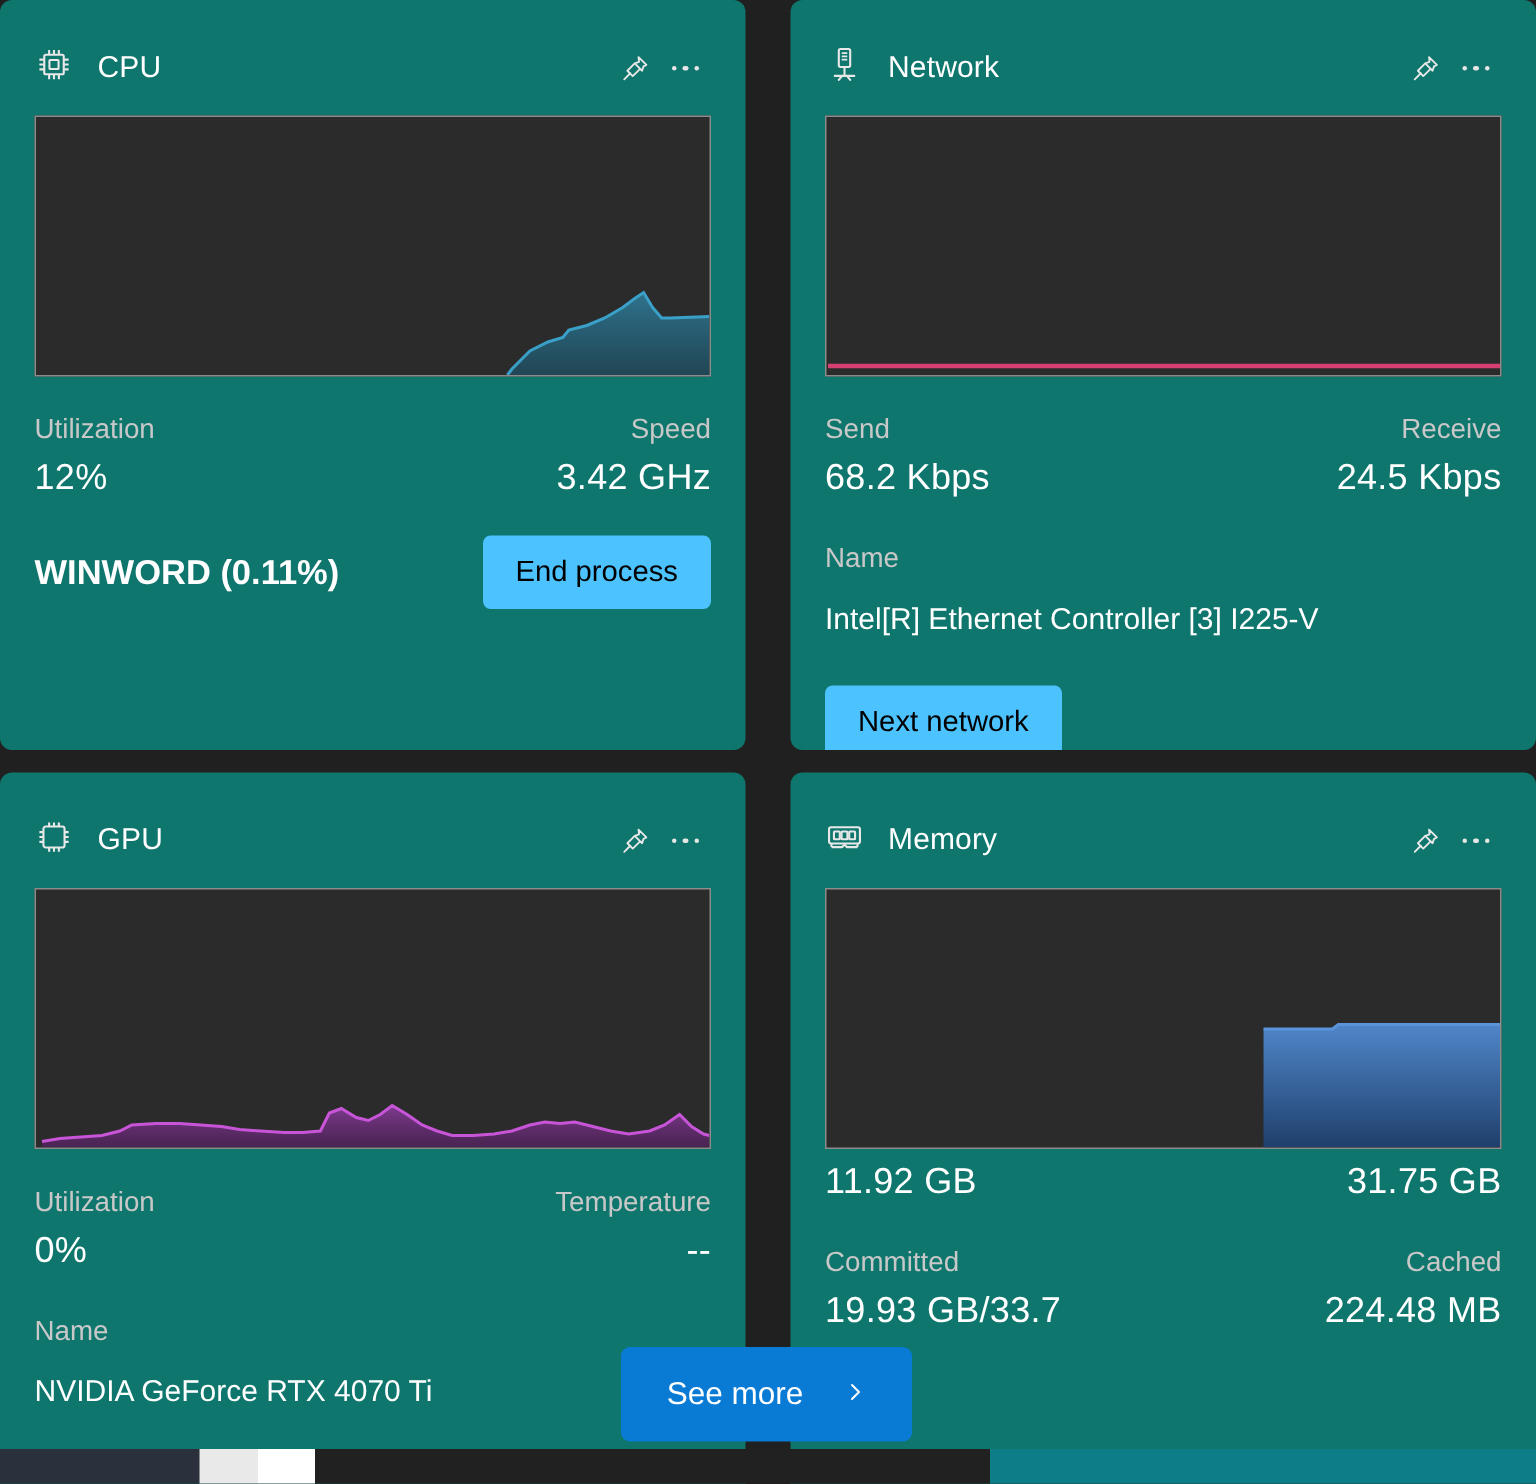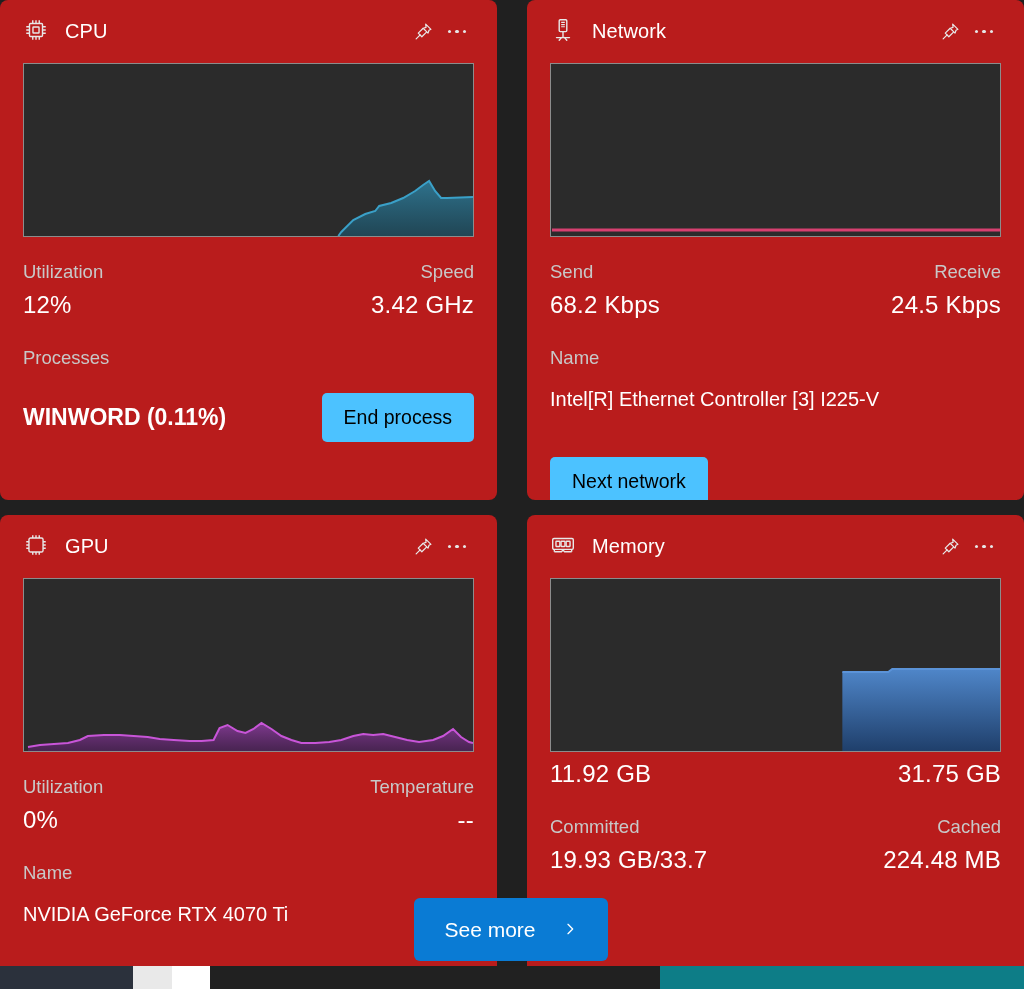--- a/index.html
+++ b/index.html
@@ -11,25 +11,25 @@
   }
   .grid {
     position:absolute; top:0; left:0;
     width:1024px; height:963px;
     display:grid;
     grid-template-columns:497px 497px;
     grid-template-rows:500px 500px;
     column-gap:30px; row-gap:15px;
   }
   .card {
-    background:#b91c1c;
+    background:#0f766e;
     border-radius:8px;
     overflow:hidden;
     position:relative;
-    padding:0 23px;
+    padding:14px 23px;
   }
   .card-head {
     height:63px;
     display:flex; align-items:center;
   }
   .card-title {
     color:#ffffff;
     font-size:20px;
     margin-left:16px;
     letter-spacing:.1px;
@@ -154,21 +154,20 @@
     </div>
 
     <div class="row r-lbl">
       <span class="lbl">Utilization</span>
       <span class="lbl">Speed</span>
     </div>
     <div class="row r-val">
       <span class="val">12%</span>
       <span class="val">3.42 GHz</span>
     </div>
-    <div class="lbl name-lbl">Processes</div>
     <div class="proc-row">
       <span class="proc-name">WINWORD (0.11%)</span>
       <button class="btn-accent">End process</button>
     </div>
   </div>
 
   <div class="card">
     <div class="card-head">
       <span>
         <svg width="26" height="26" viewBox="0 0 24 24" fill="none" stroke="#e8e8e8" stroke-width="1.3">

